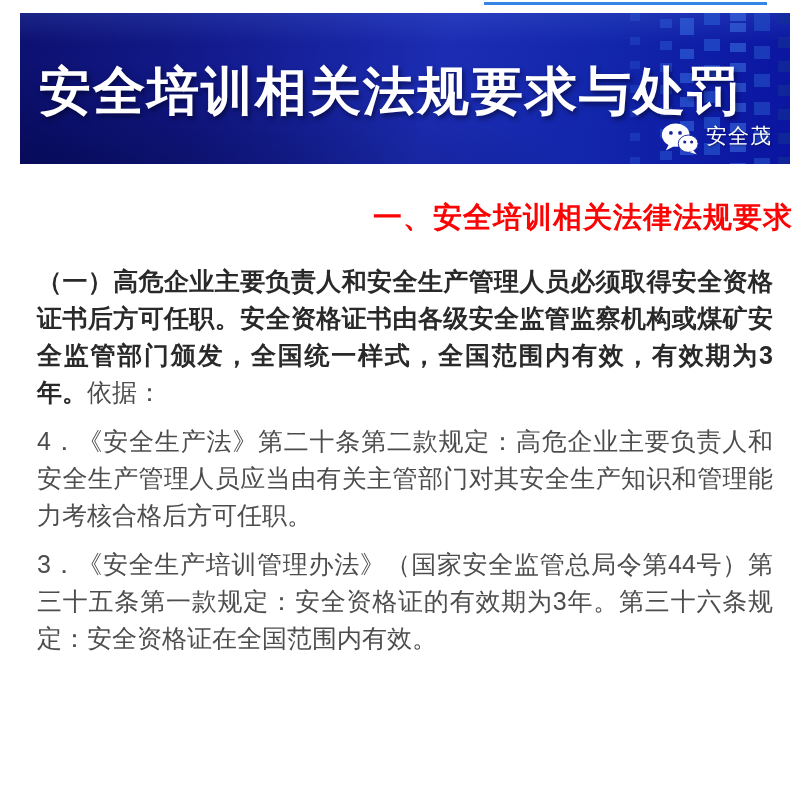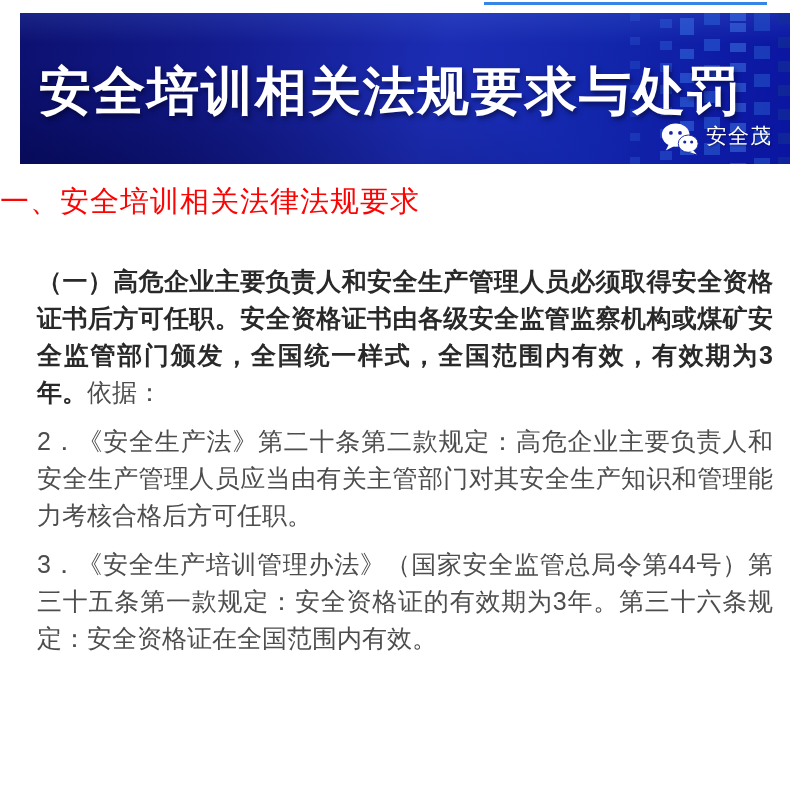--- a/index.html
+++ b/index.html
@@ -44,23 +44,23 @@
   .banner-logo{
     position:absolute;right:18px;bottom:9px;
     display:flex;align-items:flex-start;gap:7px;
   }
   .banner-logo .logo-text{
     color:#ffffff;font-size:21px;font-weight:500;letter-spacing:1px;
     text-shadow:1px 1px 2px rgba(0,0,30,0.5);
   }
   
   .section-heading{
-    margin:0;position:absolute;left:0;right:0;top:182px;
-    text-align:left;color:#fa0404;
-    font-size:29px;font-weight:normal;letter-spacing:1px;
+    margin:16px;position:absolute;left:0;right:0;top:182px;
+    text-align:right;color:#fa0404;
+    font-size:29px;font-weight:bold;letter-spacing:1px;
   }
   
   .article{
     position:absolute;left:25px;right:24px;top:251px;
     font-size:25px;line-height:37px;
     text-align:justify;color:#4d4d4d;
   }
   .article p{margin:12px;padding:0;}
   .intro-bold{font-weight:bold;color:#292929;}
   .intro-suffix{font-weight:normal;color:#4d4d4d;}
@@ -96,15 +96,15 @@
       </svg>
     </span>
     <span class="logo-text">安全茂</span>
   </div>
 </div>
 
 <h2 class="section-heading">一、安全培训相关法律法规要求</h2>
 
 <div class="article">
   <p><span class="intro-bold">（一）高危企业主要负责人和安全生产管理人员必须取得安全资格证书后方可任职。安全资格证书由各级安全监管监察机构或煤矿安全监管部门颁发，全国统一样式，全国范围内有效，有效期为3年。</span><span class="intro-suffix">依据：</span></p>
-  <p>2．《安全生产法》第二十条第二款规定：高危企业主要负责人和安全生产管理人员应当由有关主管部门对其安全生产知识和管理能力考核合格后方可任职。</p>
+  <p>4．《安全生产法》第二十条第二款规定：高危企业主要负责人和安全生产管理人员应当由有关主管部门对其安全生产知识和管理能力考核合格后方可任职。</p>
   <p>3．《安全生产培训管理办法》（国家安全监管总局令第44号）第三十五条第一款规定：安全资格证的有效期为3年。第三十六条规定：安全资格证在全国范围内有效。</p>
 </div>
 
 </body></html>

